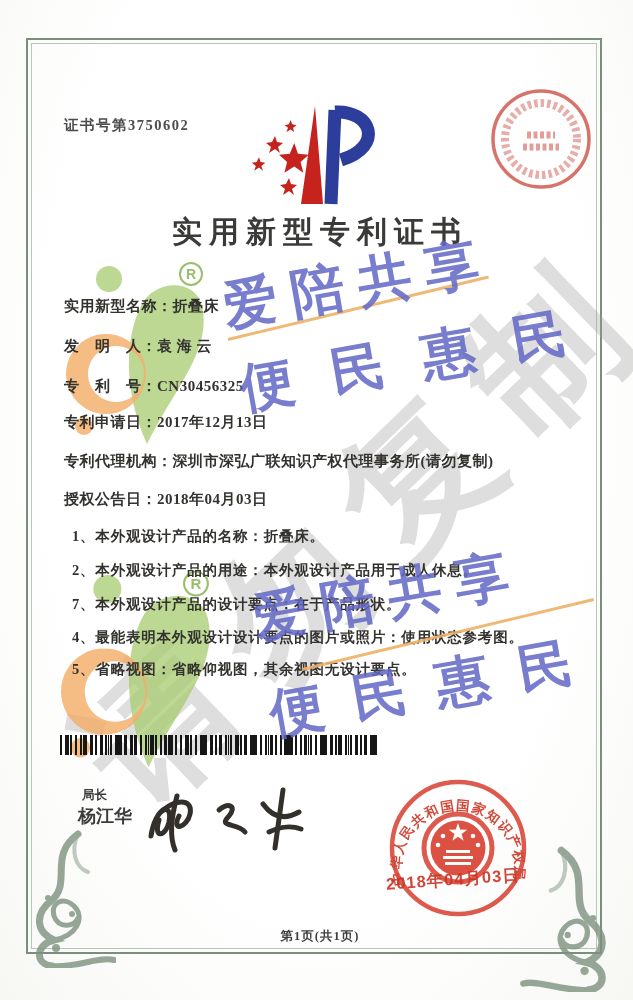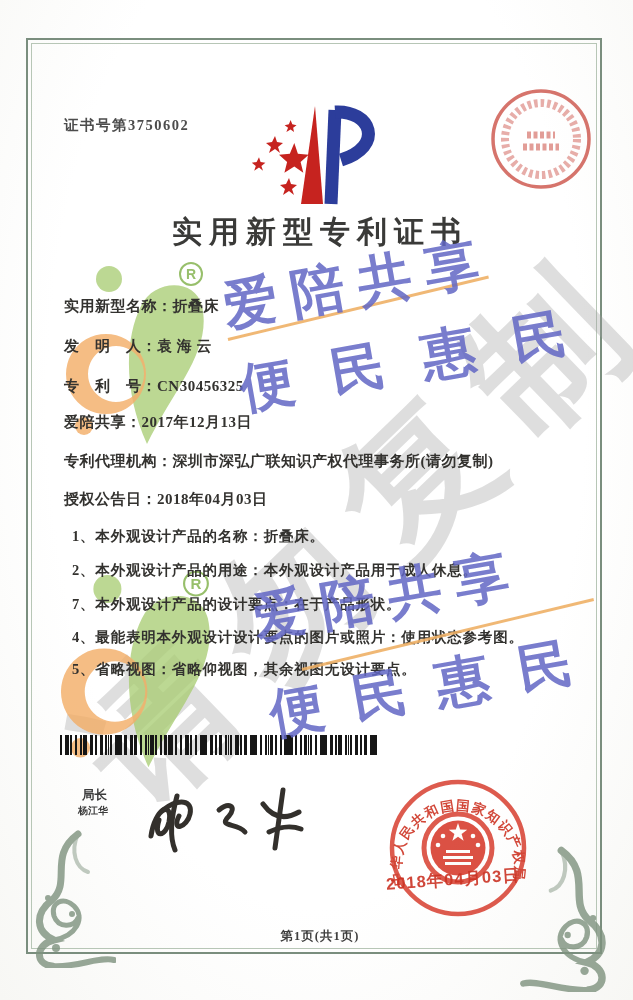--- a/index.html
+++ b/index.html
@@ -12,21 +12,21 @@
   .frame{position:absolute;left:26px;top:38px;width:572px;height:912px;border:2.5px solid #7a8e7e;z-index:2;}
   .frame-inner{position:absolute;left:3px;top:3px;right:3px;bottom:3px;border:1px solid #b7c6b6;}
   
   .doc{font-family:"Liberation Serif","DejaVu Serif",serif;font-weight:bold;color:#33322f;position:absolute;white-space:nowrap;z-index:20;}
   .cert-no{left:64px;top:116px;font-size:14.5px;letter-spacing:1.5px;color:#4c4c4c;}
   .title{left:120px;top:212px;width:400px;text-align:center;font-size:30px;letter-spacing:7px;color:#3a3a38;}
   .field{left:64px;font-size:15px;letter-spacing:.5px;}
   .clause{left:64px;font-size:14.5px;letter-spacing:.8px;margin-left:8px;}
   .footer{left:120px;top:928px;width:400px;text-align:center;font-size:12.5px;letter-spacing:1px;color:#3f3f3f;}
   .sig-title{left:82px;top:787px;font-size:12.5px;color:#3c3c3c;}
-  .sig-name{left:78px;top:804px;font-size:10px;color:#3c3c3c;}
+  .sig-name{left:78px;top:804px;font-size:18px;color:#3c3c3c;}
   
   .barcode{
     position:absolute;left:60px;top:735px;width:320px;height:20px;z-index:20;
     background-image:
       repeating-linear-gradient(90deg,#161616 0 2px,transparent 2px 5px),
       repeating-linear-gradient(90deg,#161616 0 1px,transparent 1px 8px),
       repeating-linear-gradient(90deg,transparent 0 6px,#161616 6px 9px,transparent 9px 17px);
   }
   
   .wm-gray{
@@ -132,21 +132,21 @@
   <div class="doc field" style="top:297px">
     <span>实用新型名称：</span><span>折叠床</span>
   </div>
   <div class="doc field" style="top:337px">
     <span>发　明　人：</span><span>袁 海 云</span>
   </div>
   <div class="doc field" style="top:377px">
     <span>专　利　号：</span><span>CN30456325</span>
   </div>
   <div class="doc field" style="top:413px">
-    <span>爱陪共享：</span><span>2017年12月13日</span>
+    <span>专利申请日：</span><span>2017年12月13日</span>
   </div>
   <div class="doc field" style="top:452px">
     <span>专利代理机构：</span><span>深圳市深弘广联知识产权代理事务所(请勿复制)</span>
   </div>
   <div class="doc field" style="top:490px">
     <span>授权公告日：</span><span>2018年04月03日</span>
   </div>
 
   <div class="doc clause" style="top:527px">1、本外观设计产品的名称：折叠床。</div>
   <div class="doc clause" style="top:561px">2、本外观设计产品的用途：本外观设计产品用于成人休息。</div>

